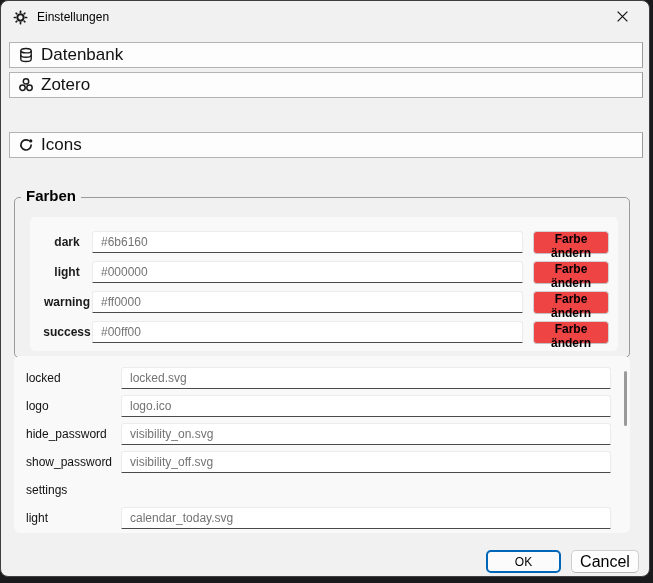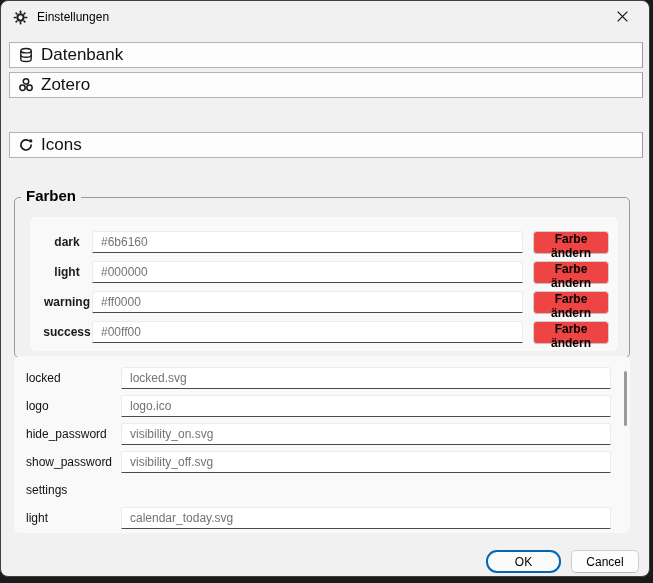--- a/index.html
+++ b/index.html
@@ -99,31 +99,31 @@
   }
   .v-scrollbar {
     position: absolute; right: 3px; top: 15px;
     width: 3px; height: 55px;
     background: #9a9a9a; border-radius: 2px;
   }
   
   .btn-ok {
     position: absolute; left: 485px; top: 549px; width: 75px; height: 23px;
     background: #fbfbfb;
-    border: 2px solid #0066b8; border-radius: 11px;
+    border: 2px solid #0066b8; border-radius: 5px;
     font-family: "Liberation Sans", "DejaVu Sans", sans-serif;
     font-size: 12px; color: #000; cursor: default;
   }
   .btn-cancel {
     position: absolute; left: 570px; top: 549px; width: 68px; height: 23px;
     background: #fdfdfd;
     border: 1px solid #cfcfcf; border-bottom-color: #b5b5b5;
     border-radius: 5px;
     font-family: "Liberation Sans", "DejaVu Sans", sans-serif;
-    font-size: 12px; color: #000; cursor: default;
+    font-size: 16px; color: #000; cursor: default;
   }
   svg { display: block; }
 </style>
 </head>
 <body>
 
 <div class="window">
 
   <div class="titlebar">
     <span class="app-icon">

